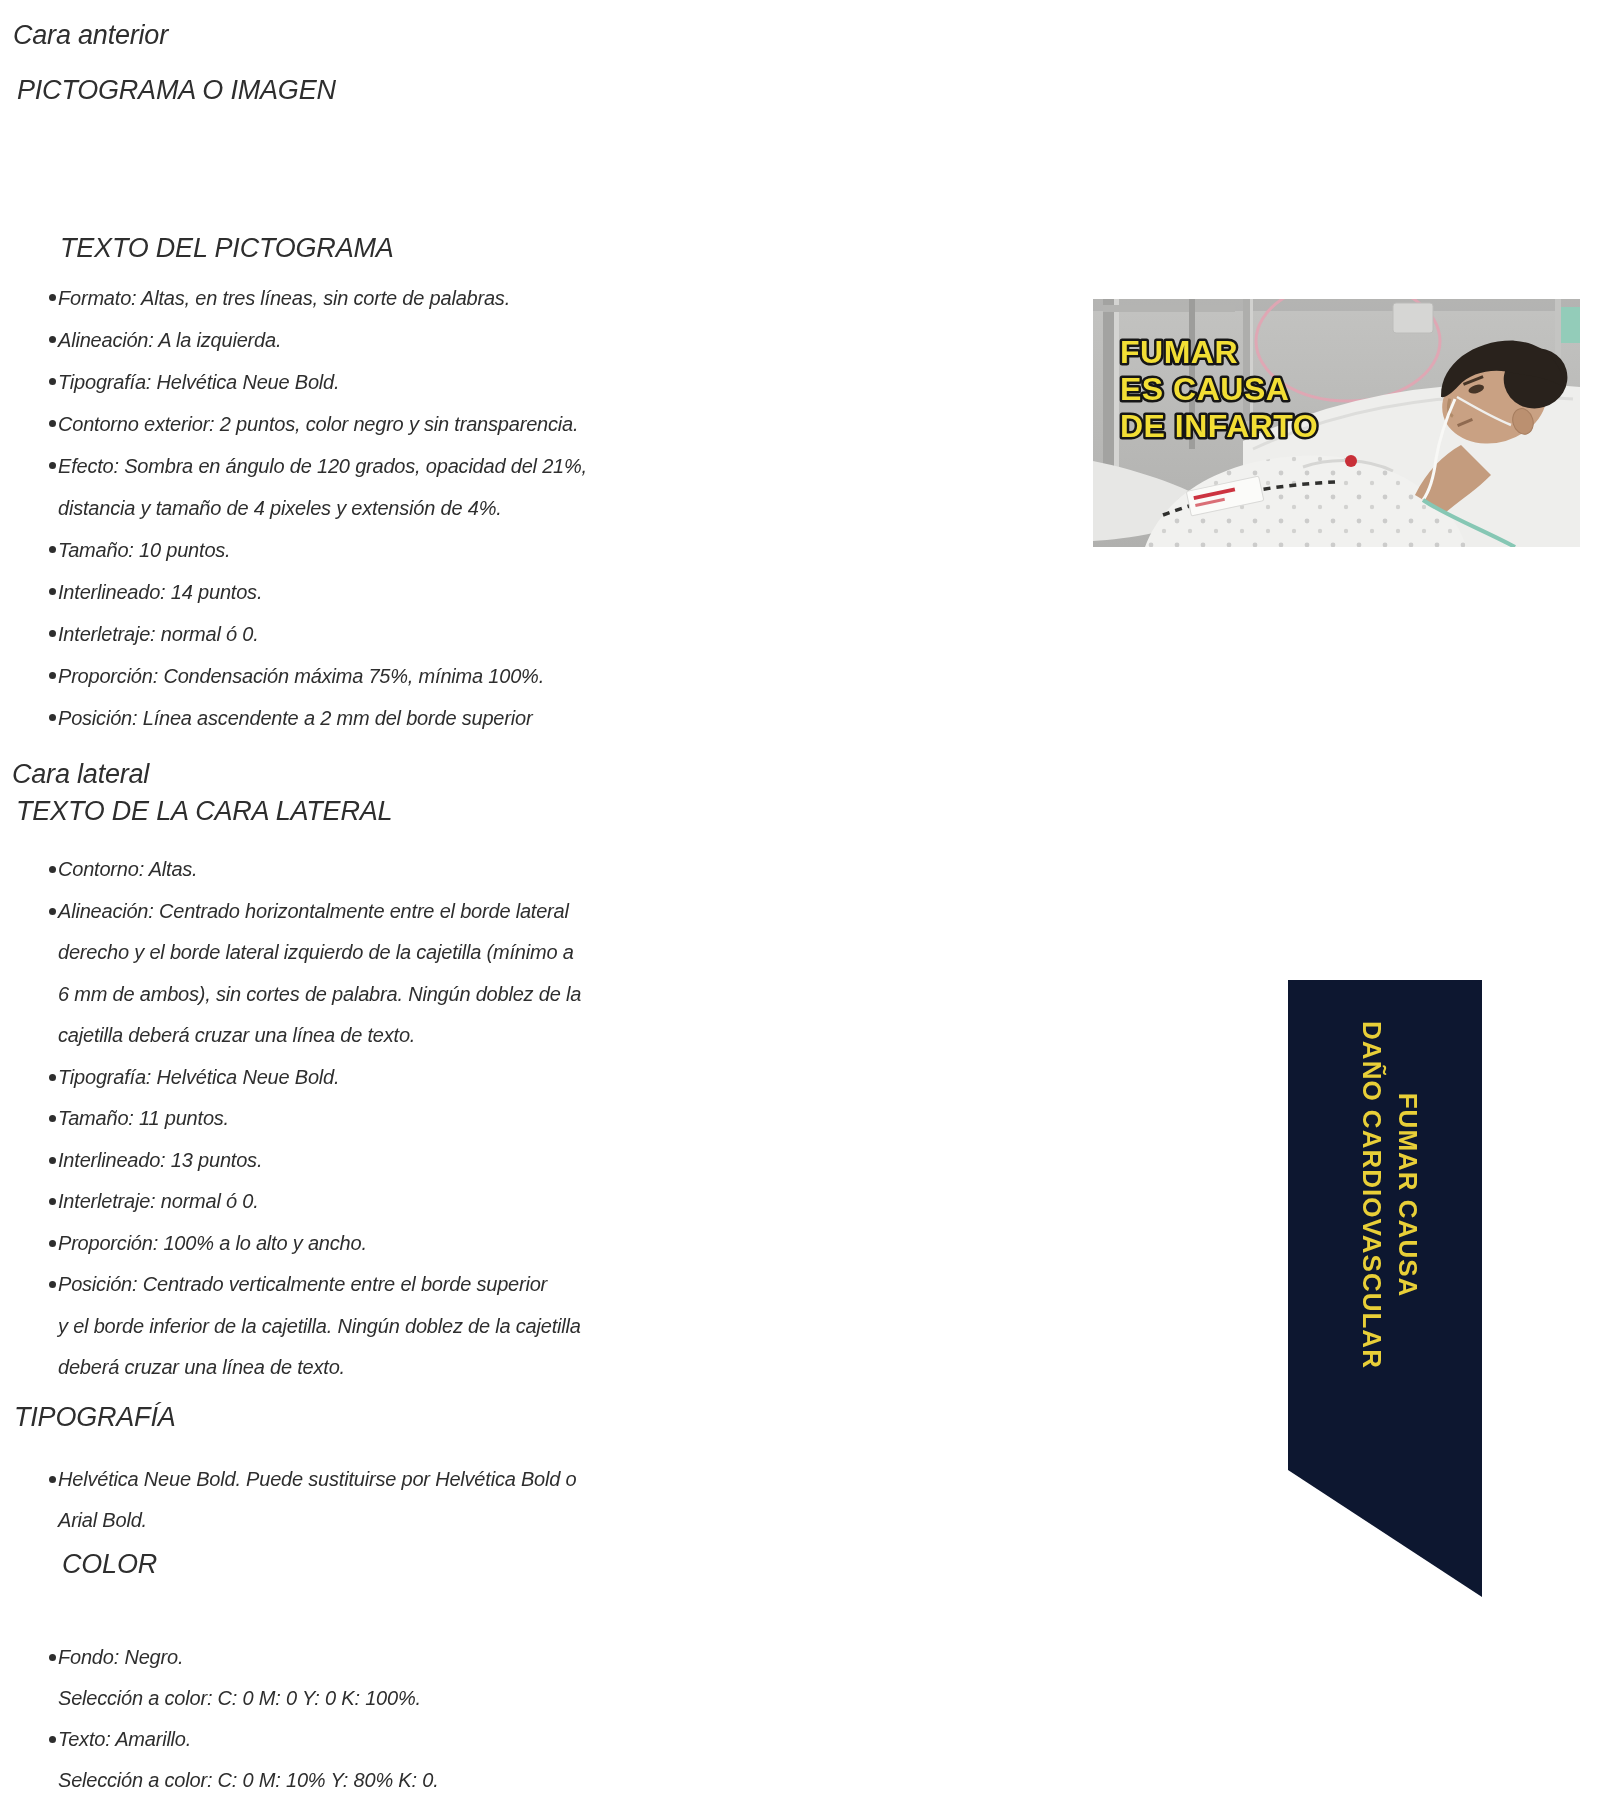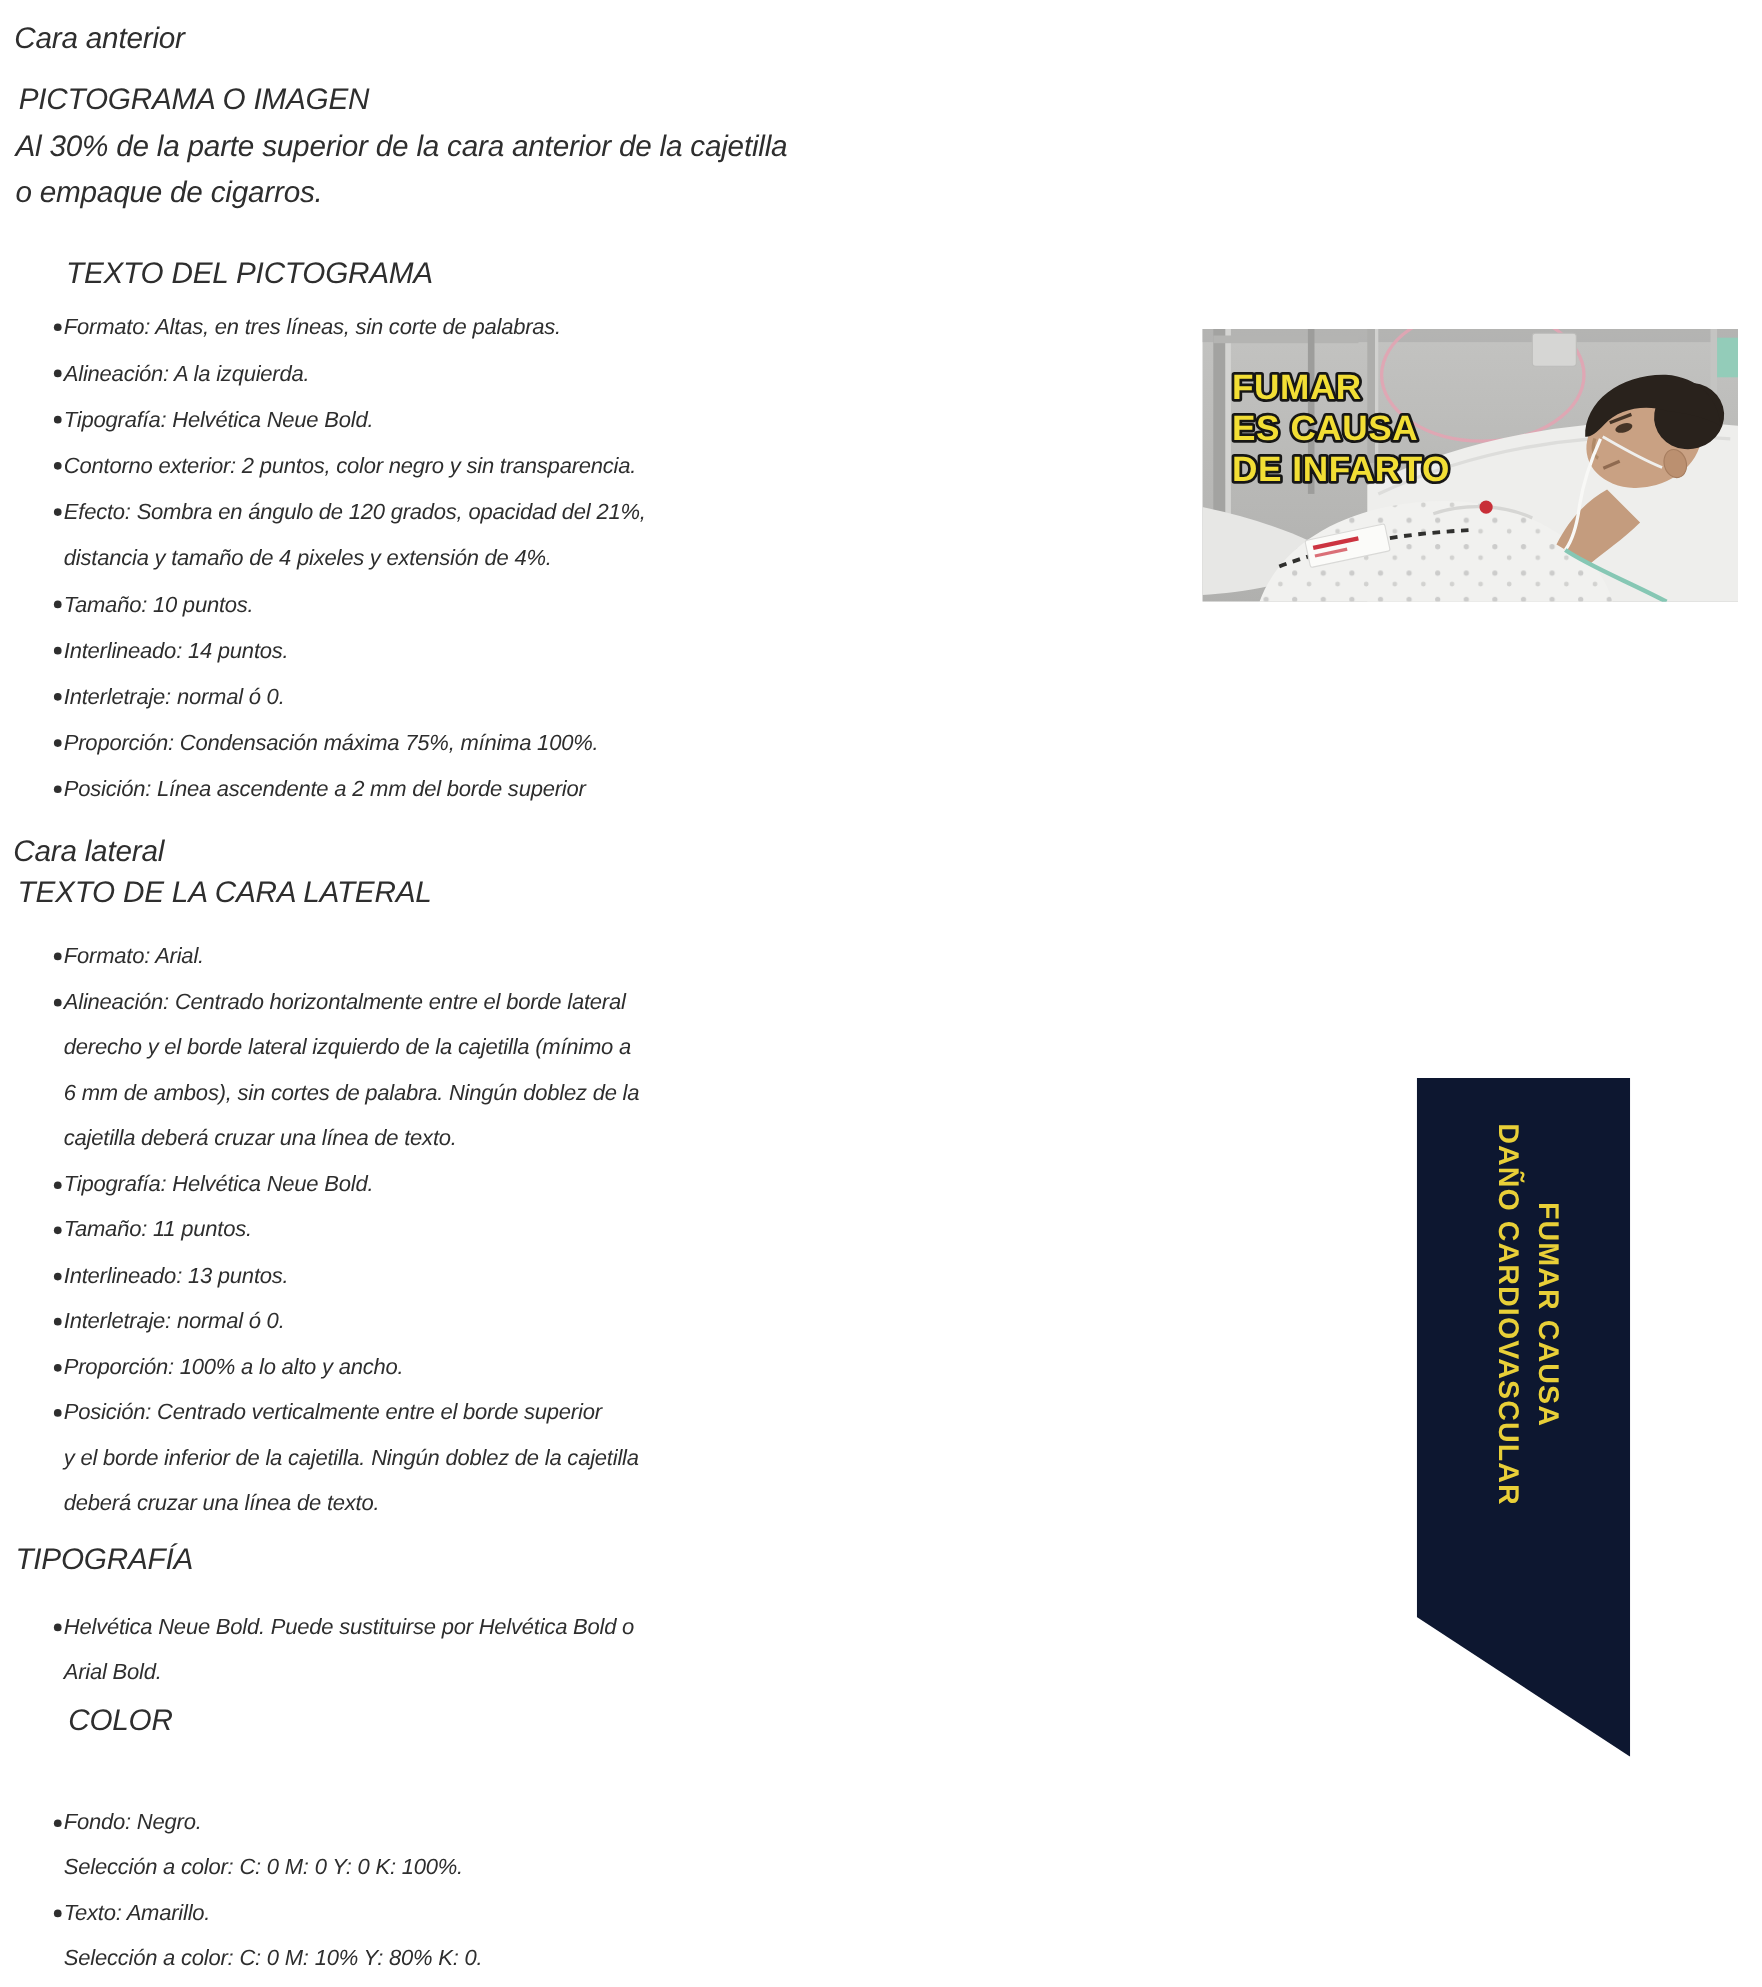--- a/index.html
+++ b/index.html
@@ -44,33 +44,31 @@
 </style>
 </head>
 <body>
 
 <div class="page">
 
   <div class="block heading" id="front-title">Cara anterior</div>
 
   <div class="block heading" id="picto-heading">PICTOGRAMA O IMAGEN</div>
 
-  <div class="block" id="picto-intro">Al 30% de la parte superior de la cara anterior de la cajetilla
-o empaque de cigarros.</div>
 
   <div class="block heading" id="front-text-heading">TEXTO DEL PICTOGRAMA</div>
 
   <ul class="bullets block" id="front-list"><li><span class="dot"></span><span>Formato: Altas, en tres líneas, sin corte de palabras.</span></li><li><span class="dot"></span><span>Alineación: A la izquierda.</span></li><li><span class="dot"></span><span>Tipografía: Helvética Neue Bold.</span></li><li><span class="dot"></span><span>Contorno exterior: 2 puntos, color negro y sin transparencia.</span></li><li><span class="dot"></span><span>Efecto: Sombra en ángulo de 120 grados, opacidad del 21%,
 distancia y tamaño de 4 pixeles y extensión de 4%.</span></li><li><span class="dot"></span><span>Tamaño: 10 puntos.</span></li><li><span class="dot"></span><span>Interlineado: 14 puntos.</span></li><li><span class="dot"></span><span>Interletraje: normal ó 0.</span></li><li><span class="dot"></span><span>Proporción: Condensación máxima 75%, mínima 100%.</span></li><li><span class="dot"></span><span>Posición: Línea ascendente a 2 mm del borde superior</span></li></ul>
 
   <div class="block heading" id="lateral-title">Cara lateral</div>
 
   <div class="block heading" id="lateral-text-heading">TEXTO DE LA CARA LATERAL</div>
 
-  <ul class="bullets block" id="lateral-list"><li><span class="dot"></span><span>Formato: Arial.</span></li><li><span class="dot"></span><span>Alineación: Centrado horizontalmente entre el borde lateral
+  <ul class="bullets block" id="lateral-list"><li><span class="dot"></span><span>Contorno: Altas.</span></li><li><span class="dot"></span><span>Alineación: Centrado horizontalmente entre el borde lateral
 derecho y el borde lateral izquierdo de la cajetilla (mínimo a
 6 mm de ambos), sin cortes de palabra. Ningún doblez de la
 cajetilla deberá cruzar una línea de texto.</span></li><li><span class="dot"></span><span>Tipografía: Helvética Neue Bold.</span></li><li><span class="dot"></span><span>Tamaño: 11 puntos.</span></li><li><span class="dot"></span><span>Interlineado: 13 puntos.</span></li><li><span class="dot"></span><span>Interletraje: normal ó 0.</span></li><li><span class="dot"></span><span>Proporción: 100% a lo alto y ancho.</span></li><li><span class="dot"></span><span>Posición: Centrado verticalmente entre el borde superior
 y el borde inferior de la cajetilla. Ningún doblez de la cajetilla
 deberá cruzar una línea de texto.</span></li></ul>
 
   <div class="block heading" id="tipografia-heading">TIPOGRAFÍA</div>
 
   <ul class="bullets block" id="tipografia-list"><li><span class="dot"></span><span>Helvética Neue Bold. Puede sustituirse por Helvética Bold o
 Arial Bold.</span></li></ul>

